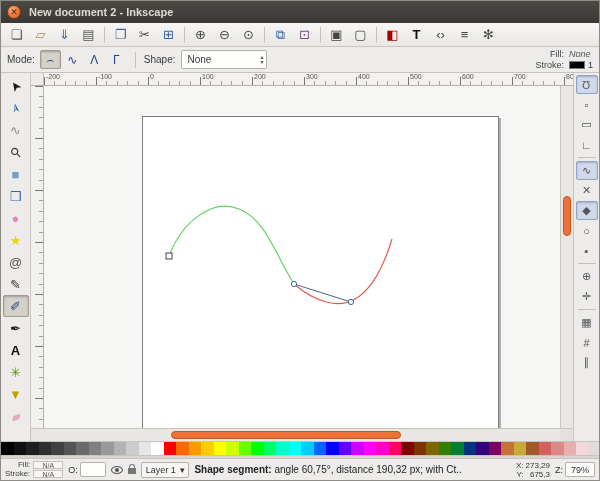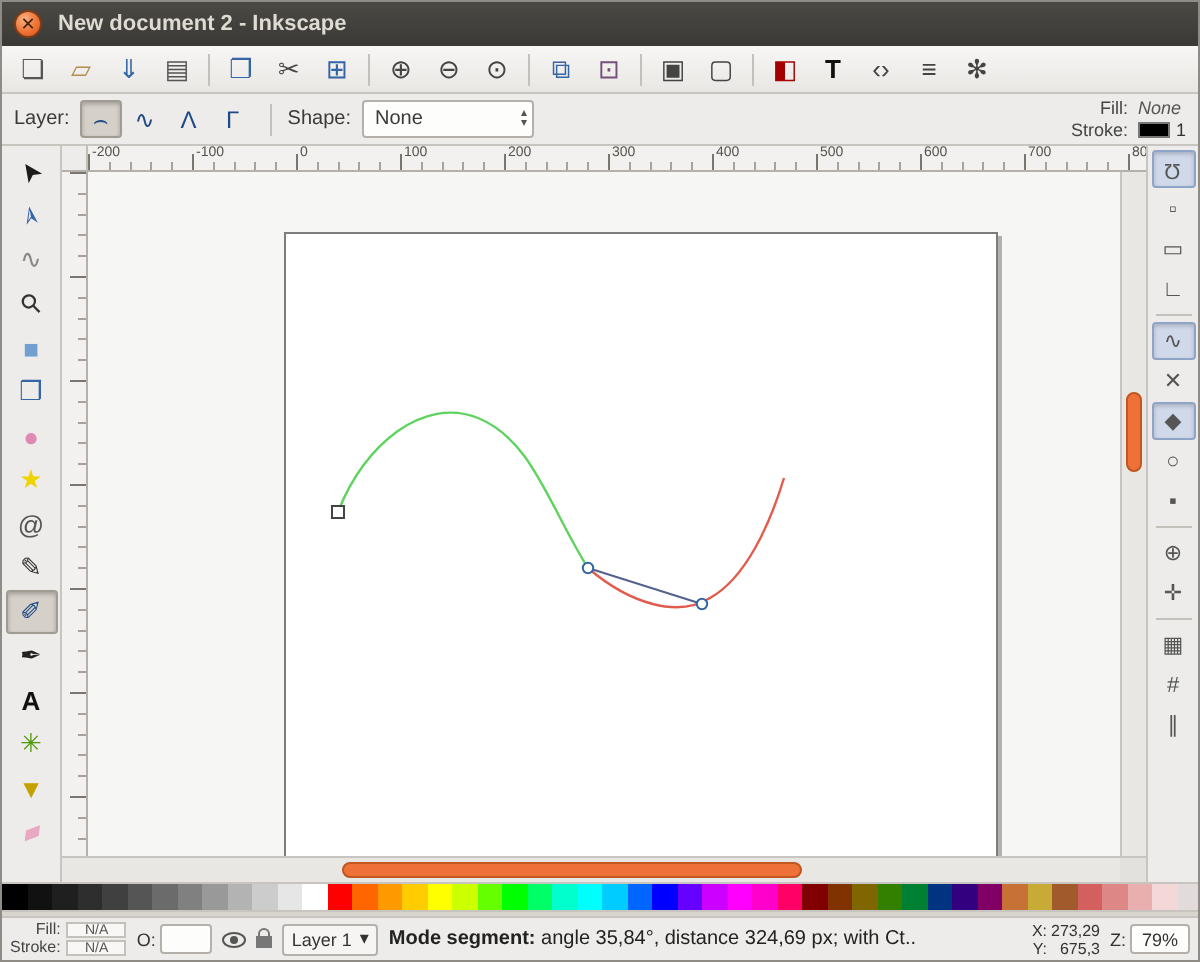--- a/index.html
+++ b/index.html
@@ -146,21 +146,21 @@
       </div>
       <div class="cmd-btn">
         <span class="glyph" style="color: rgb(68, 68, 68);">≡</span>
       </div>
       <div class="cmd-btn">
         <span class="glyph" style="color: rgb(68, 68, 68);">✻</span>
       </div>
     </div>
 
   <div class="tool-options">
-    <span>Layer:</span>
+    <span>Mode:</span>
     <span class="mode-group" id="mode-group">
         <div class="mode-btn active">
           <span class="glyph" style="color: rgb(32, 74, 135);">⌢</span>
         </div>
         <div class="mode-btn">
           <span class="glyph" style="color: rgb(32, 74, 135);">∿</span>
         </div>
         <div class="mode-btn">
           <span class="glyph" style="color: rgb(32, 74, 135);">Λ</span>
         </div>
@@ -395,21 +395,21 @@
       <span>O:</span>
       <span class="entry"></span>
     </div>
     <span class="eye"></span>
     <span class="lock"></span>
     <div class="layer-select">
       <span>Layer 1</span>
       <span>▾</span>
     </div>
     <div class="message">
-      <b>Mode segment:</b><span> angle 35,84°, distance 324,69 px; with Ct..</span>
+      <b>Shape segment:</b><span> angle 60,75°, distance 190,32 px; with Ct..</span>
     </div>
     <div class="coords">
       <span>X:</span>
       <span>273,29</span>
       <span>Y:</span>
       <span>675,3</span>
     </div>
     <div class="zoom">
       <span>Z:</span>
       <span class="entry z-entry">79%</span>

